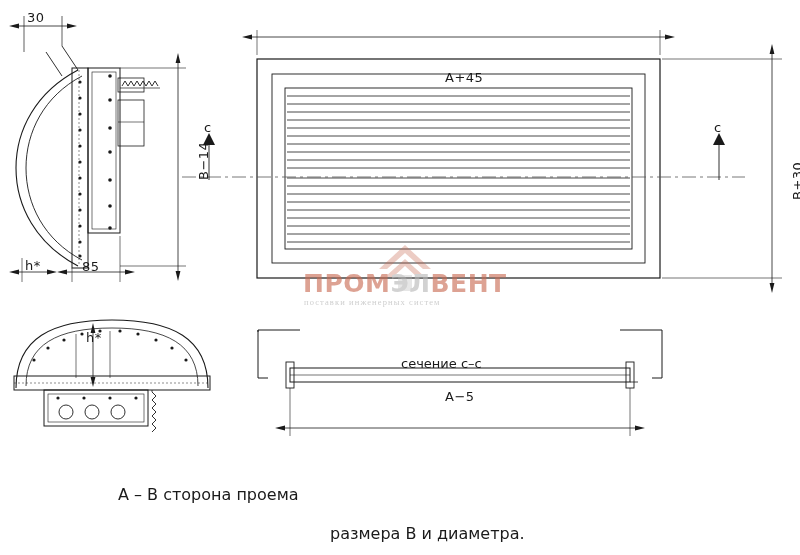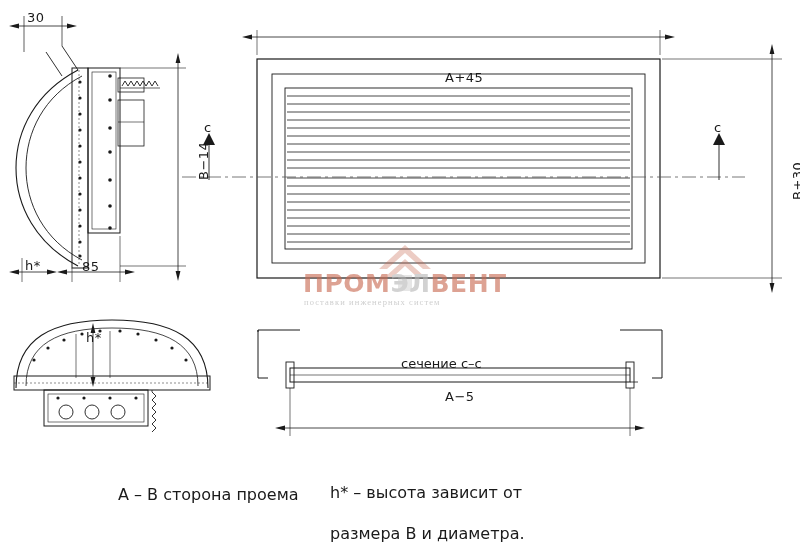--- a/index.html
+++ b/index.html
@@ -287,21 +287,20 @@
   <div class="lbl section-lbl" style="left:714px; top:120px;">c</div>
 
   <div class="lbl dim-lbl" style="left:86px; top:330px;">h*</div>
 
   <div class="lbl dim-lbl" style="left:445px; top:389px;">A−5</div>
 
   <div class="lbl section-lbl" style="left:401px; top:316px;margin-top:40px;">сечение с–с</div>
 
   <div class="lbl note-lbl" style="left:118px; top:485px;">А – В сторона проема</div>
 
-  <div class="lbl note-lbl" style="left:330px; top:483px;">h* – высота зависит от</div>
 
   <div class="lbl note-lbl" style="left:330px; top:504px;margin-top:20px;">размера В и диаметра.</div>
 
   <div id="watermark">
     <svg width="300" height="70" viewBox="0 0 300 70" xmlns="http://www.w3.org/2000/svg">
       <g opacity="0.55">
         <path d="M150,2 L176,26 L168,26 L150,10 L132,26 L124,26 Z" fill="#c96a52"></path>
         <path d="M150,16 L170,34 L162,34 L150,23 L138,34 L130,34 Z" fill="#c96a52"></path>
         <path d="M143,32 L157,32 L157,48 L143,48 Z" fill="#b7b7b7"></path>
       </g>

